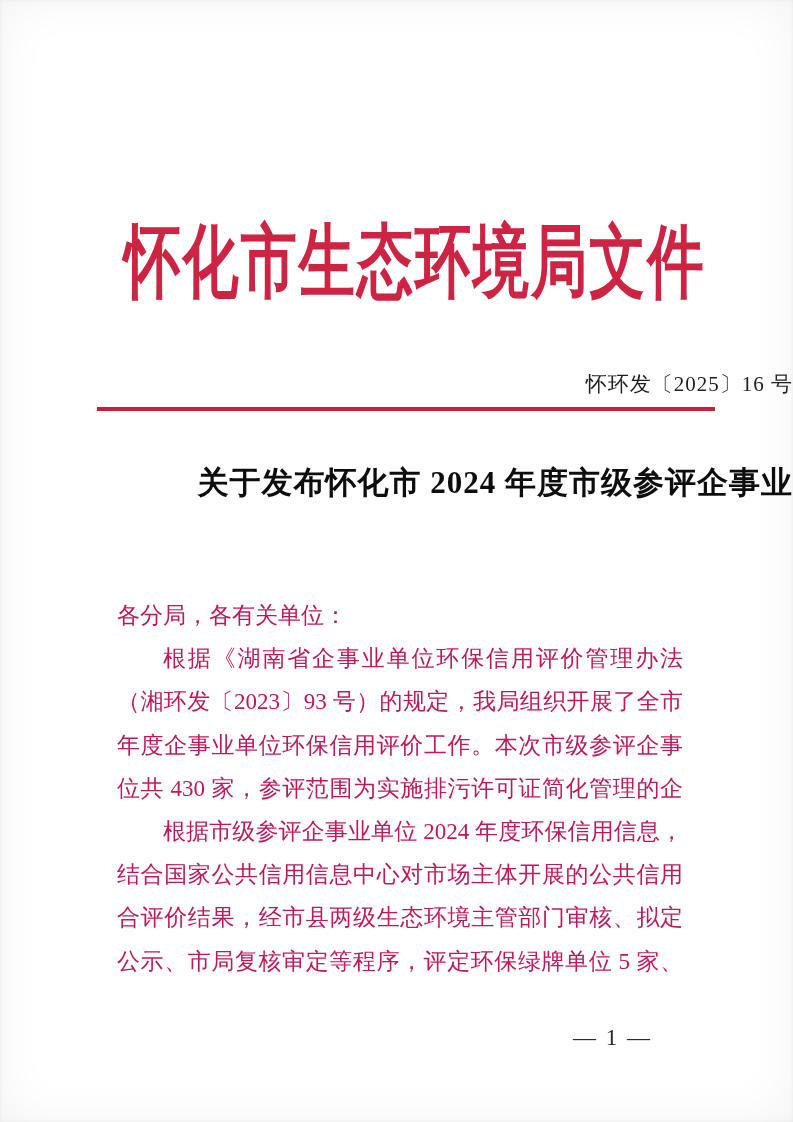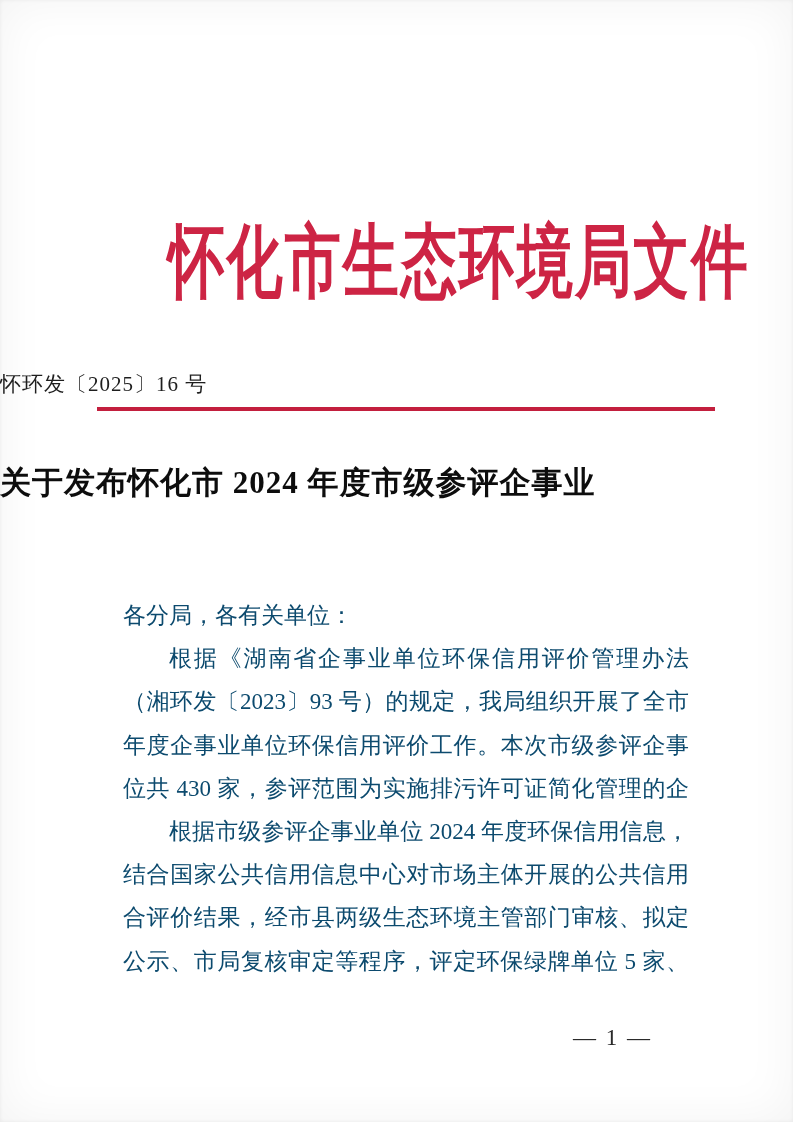--- a/index.html
+++ b/index.html
@@ -21,36 +21,35 @@
     position: absolute;
     top: 214px;
     left: 0;
     right: 0;
     text-align: center;
     color: #CD2444;
     font-weight: bold;
     font-size: 80px;
     line-height: 96px;
     white-space: nowrap;
-    padding-left: 44px;
   }
   .agency .squeeze {
     display: inline-block;
     transform: scaleX(0.70);
     transform-origin: center;
     letter-spacing: 3px;
   }
 
   
   .docnum {
     position: absolute;
     top: 371px;
     left: 0;
     right: 0;
-    text-align: left;
+    text-align: right;
     font-size: 21px;
     line-height: 26px;
     color: #1e1e1e;
     letter-spacing: 1px;
   }
 
   
   .red-rule {
     position: absolute;
     top: 407px;
@@ -59,37 +58,36 @@
     height: 4px;
     background: #C31F3E;
   }
 
   
   .notice-title {
     position: absolute;
     top: 462px;
     left: 0;
     right: 0;
-    text-align: left;
+    text-align: right;
     font-size: 31px;
     font-weight: bold;
     line-height: 42px;
     color: #0d0d0d;
     letter-spacing: 1px;
   }
 
   
   .body-block {
     position: absolute;
     top: 594px;
     left: 117px;
     width: 566px;
     font-size: 23px;
-    color: #0c4a6e;
-    margin-left: 6px;
+    color: #be185d;
   }
   .line {
     height: 43.2px;
     line-height: 43.2px;
     overflow: hidden;
   }
   .line.just {
     text-align: justify;
     text-align-last: justify;
   }

